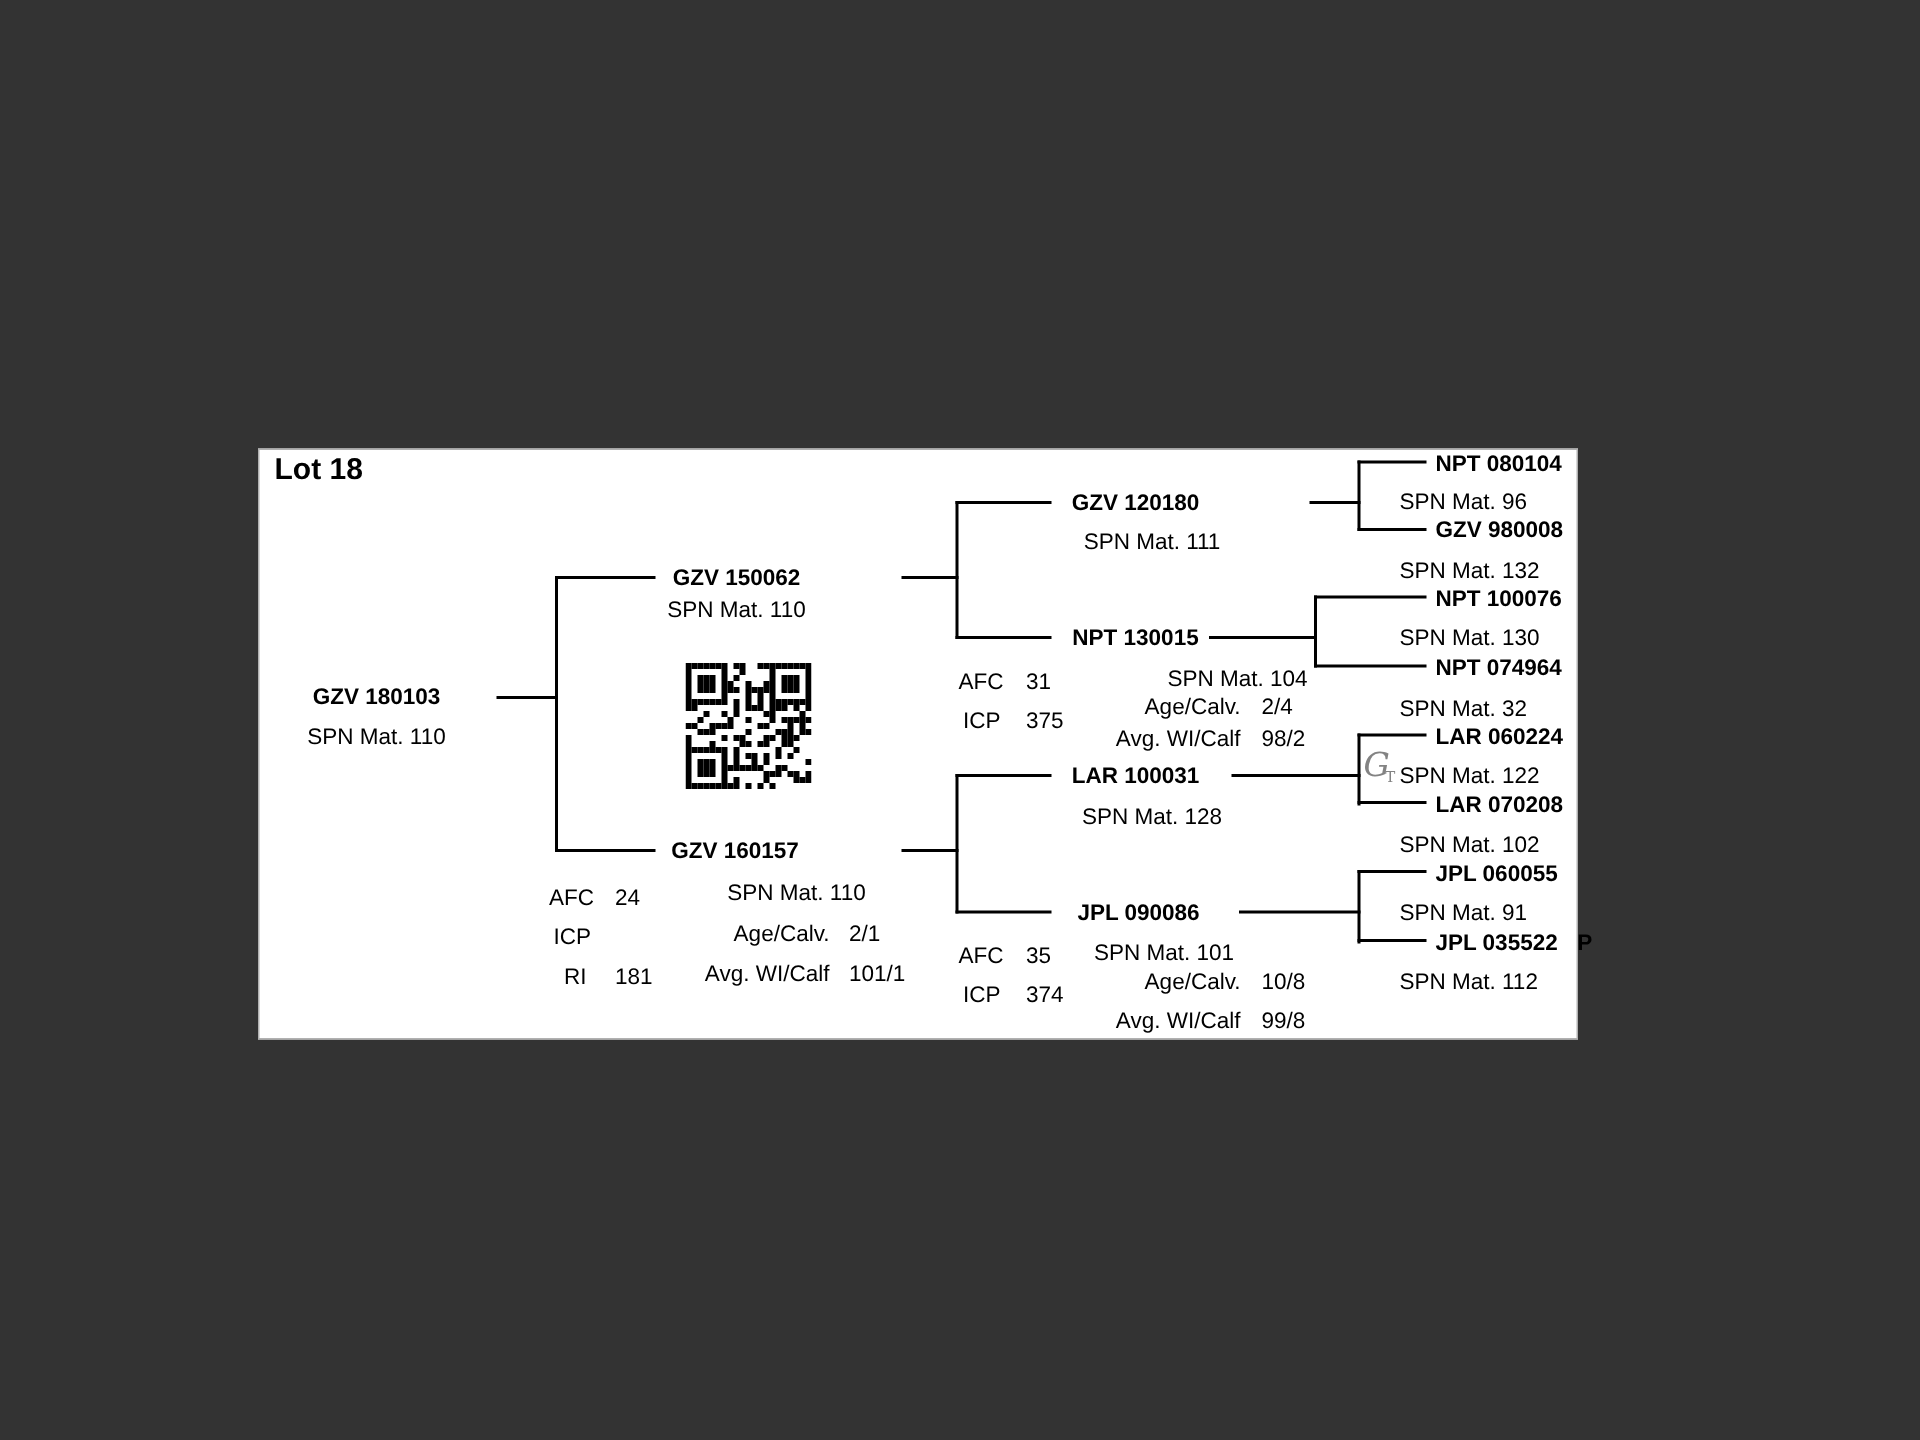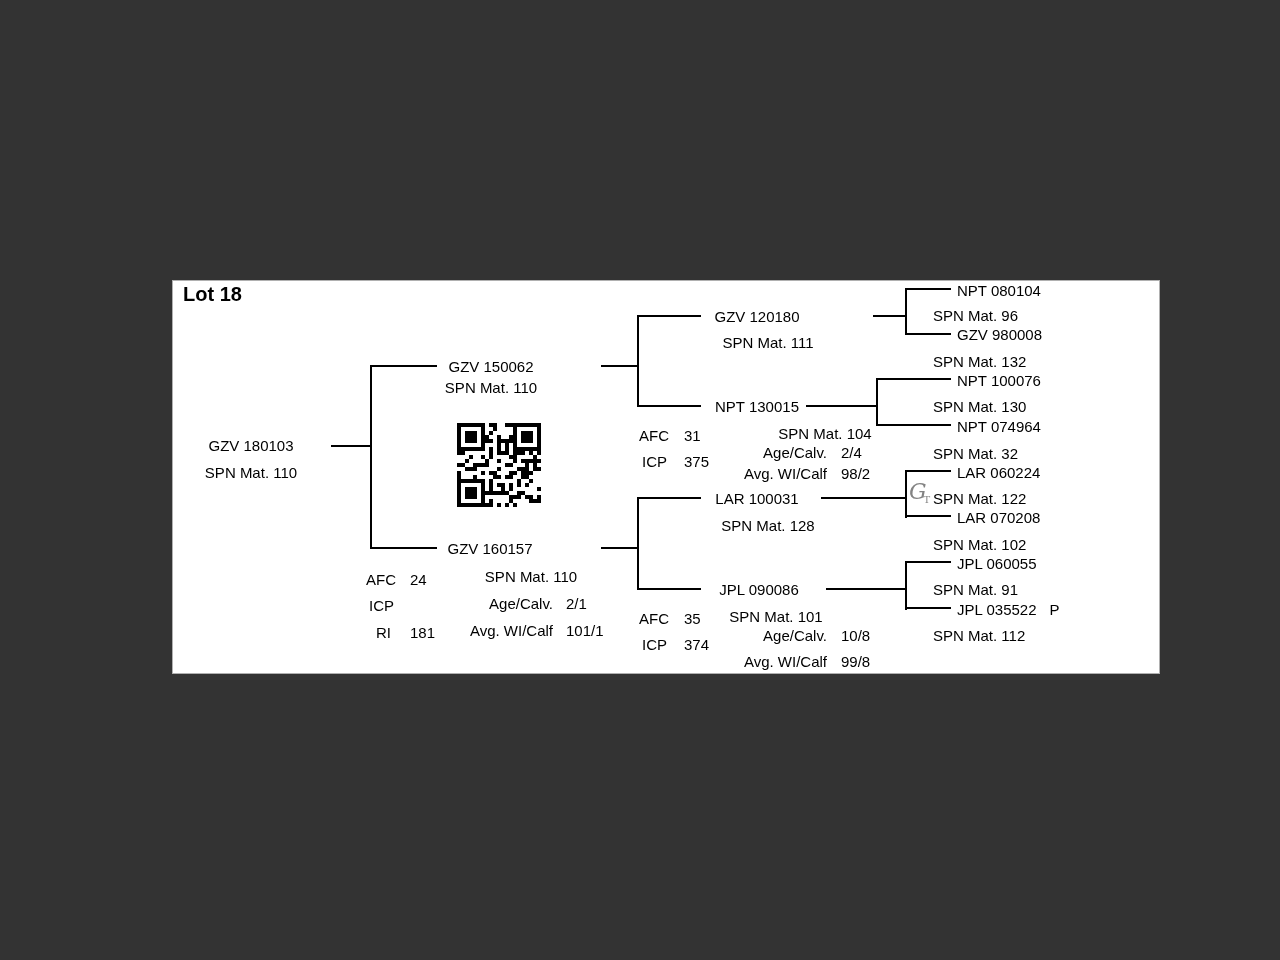--- a/index.html
+++ b/index.html
@@ -1,21 +1,21 @@
 <!DOCTYPE html>
 <html><head>
 <meta charset="utf-8">
 <style>
   html,body{margin:0;padding:0;background:#333333;}
   .stage{position:relative;width:1280px;height:960px;background:#333333;overflow:hidden;
          font-family:"Liberation Sans",sans-serif;color:#000;}
-  .card{position:absolute;left:172px;top:280px;width:988px;height:394px;background:#ffffff;
+  .card{position:absolute;left:172px;top:299px;width:880px;height:394px;background:#ffffff;
         border:1px solid #b0b0b0;box-sizing:border-box;padding-left:48px;}
   .tx{position:absolute;font-size:15px;line-height:17px;white-space:nowrap;}
-  .b{font-weight:normal;}
+  .b{font-weight:bold;}
   .c{transform:translateX(-50%);}
   .r{transform:translateX(-100%);}
   .ln{position:absolute;background:#000;}
   .lot{position:absolute;left:10px;top:2px;font-size:20px;font-weight:bold;white-space:nowrap;}
   .qr{position:absolute;left:284px;top:142px;}
   .logo{position:absolute;left:736px;top:199px;color:#737373;font-family:"DejaVu Serif",serif;
         font-weight:normal;font-style:italic;font-size:22px;line-height:24px;opacity:.88;}
   .logo .sub{font-size:10px;font-style:normal;margin-left:-3px;vertical-align:-4px;}
 </style>
 </head>

